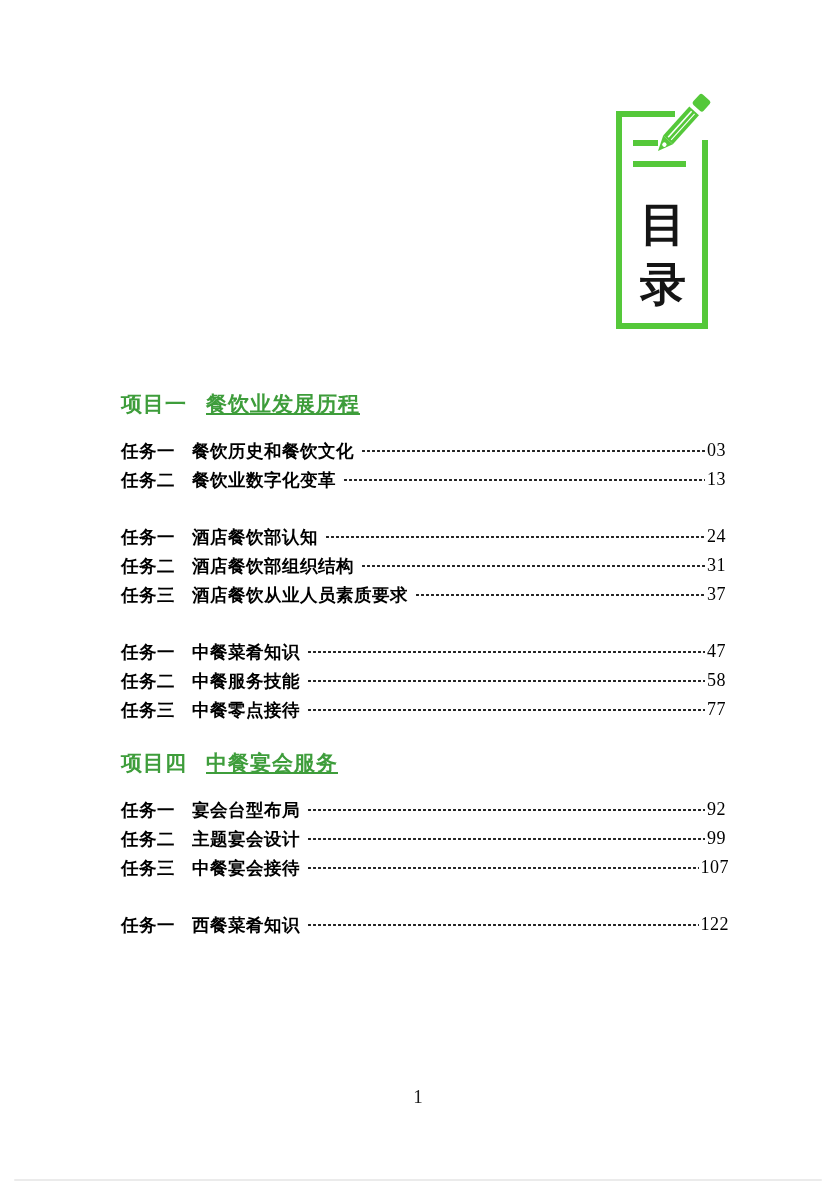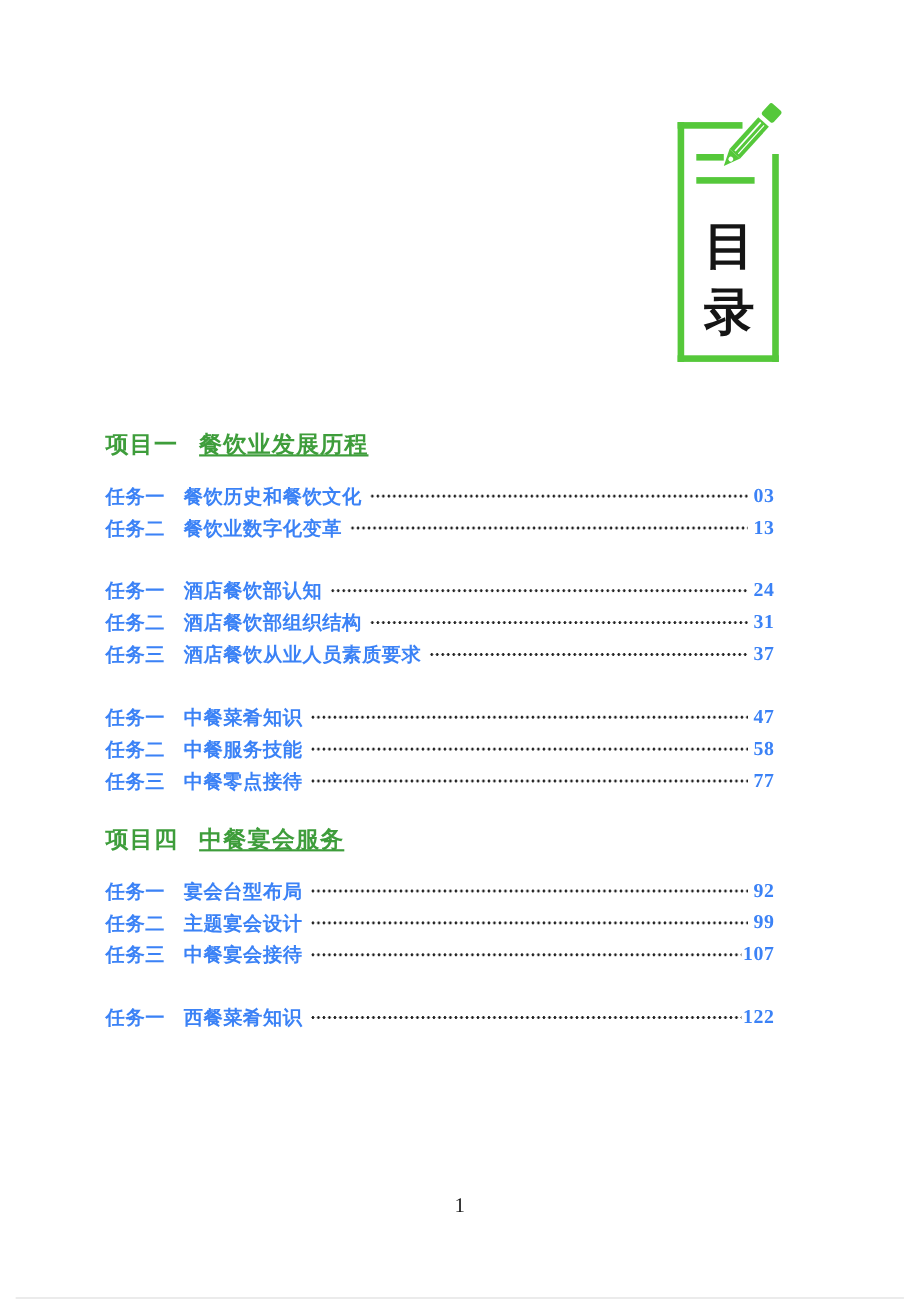--- a/index.html
+++ b/index.html
@@ -9,43 +9,43 @@
     color:#1f1f1f;overflow:hidden;
   }
   
   .badge{position:absolute;left:610px;top:90px;width:122px;height:252px;}
   .badge svg{display:block;width:100%;height:100%;}
   .badge text{
     font-family:"Liberation Serif","DejaVu Serif",serif;
     font-weight:bold;fill:#151515;
   }
   
-  .toc{position:absolute;left:96px;top:393px;width:608px;}
+  .toc{position:absolute;left:121px;top:393px;width:608px;}
   .toc-section{margin:0 0 28px 0;}
   .sec-head{
     height:22px;line-height:22px;margin:0 0 21px 0;
     font-size:21px;font-weight:bold;color:#3e9d3b;
     display:flex;align-items:center;
   }
   .sec-label{margin-right:19px;letter-spacing:1px;}
   .sec-title{letter-spacing:1px;text-decoration:underline;}
   .toc-row{
     height:29px;display:flex;align-items:center;
-    font-size:17.5px;font-weight:bold;color:#3b82f6;
+    font-size:17.5px;font-weight:bold;color:#000000;
   }
   .row-label{flex:0 0 auto;margin-right:17px;letter-spacing:0.5px;}
   .row-title{flex:0 0 auto;letter-spacing:0.5px;}
   .dots{
     flex:1 1 auto;height:6px;margin:0 2px 0 7px;align-self:center;
     background-image:radial-gradient(circle,#222222 1.1px,transparent 1.5px);
     background-size:5px 6px;background-repeat:repeat-x;background-position:left center;
   }
   .row-page{
-    flex:0 0 auto;min-width:22px;text-align:right;
-    font-weight:bold;font-size:18px;letter-spacing:0.5px;
+    flex:0 0 auto;min-width:22px;
+    font-weight:normal;font-size:18px;letter-spacing:0.5px;
   }
   
   .folio{
     position:absolute;left:0;right:0;top:1086px;text-align:center;
     font-size:19px;color:#1a1a1a;
   }
   .scan-edge{
     position:absolute;left:14px;right:14px;bottom:1px;height:2px;
     background:#ebebeb;border-radius:1px;
   }

